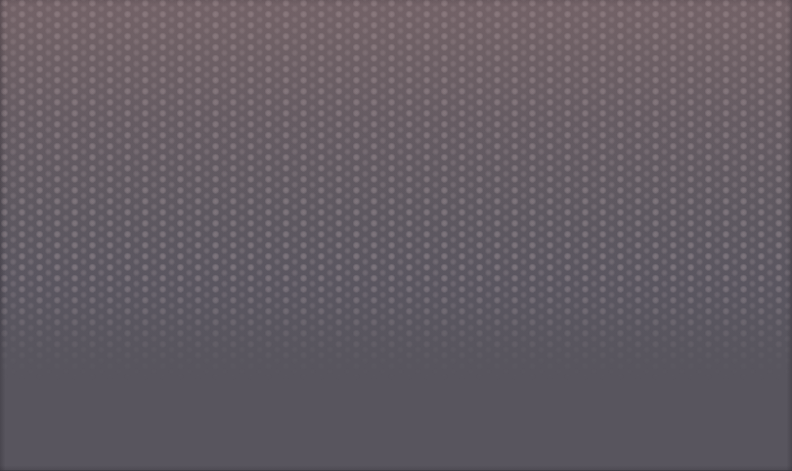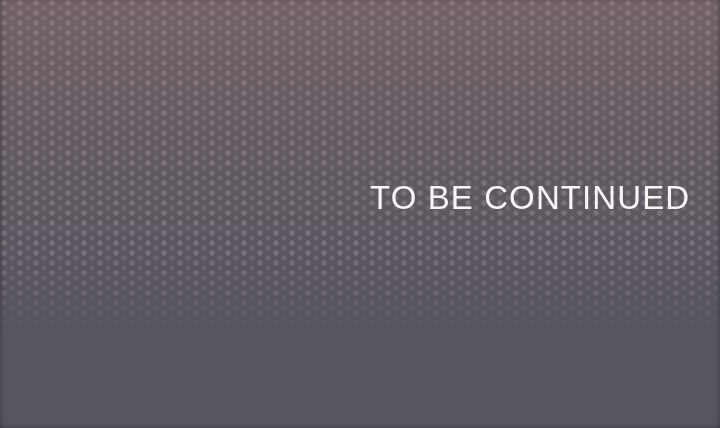--- a/index.html
+++ b/index.html
@@ -100,15 +100,14 @@
 </head>
 <body>
 
 <div id="stage">
 
   <div class="bg-base"></div>
   <div class="bg-dots"></div>
   <div class="bg-warmth"></div>
   <div class="bg-vignette"></div>
 
-  <div class="caption">TO BE CONTINUED</div>
 
 </div>
 
 </body></html>

